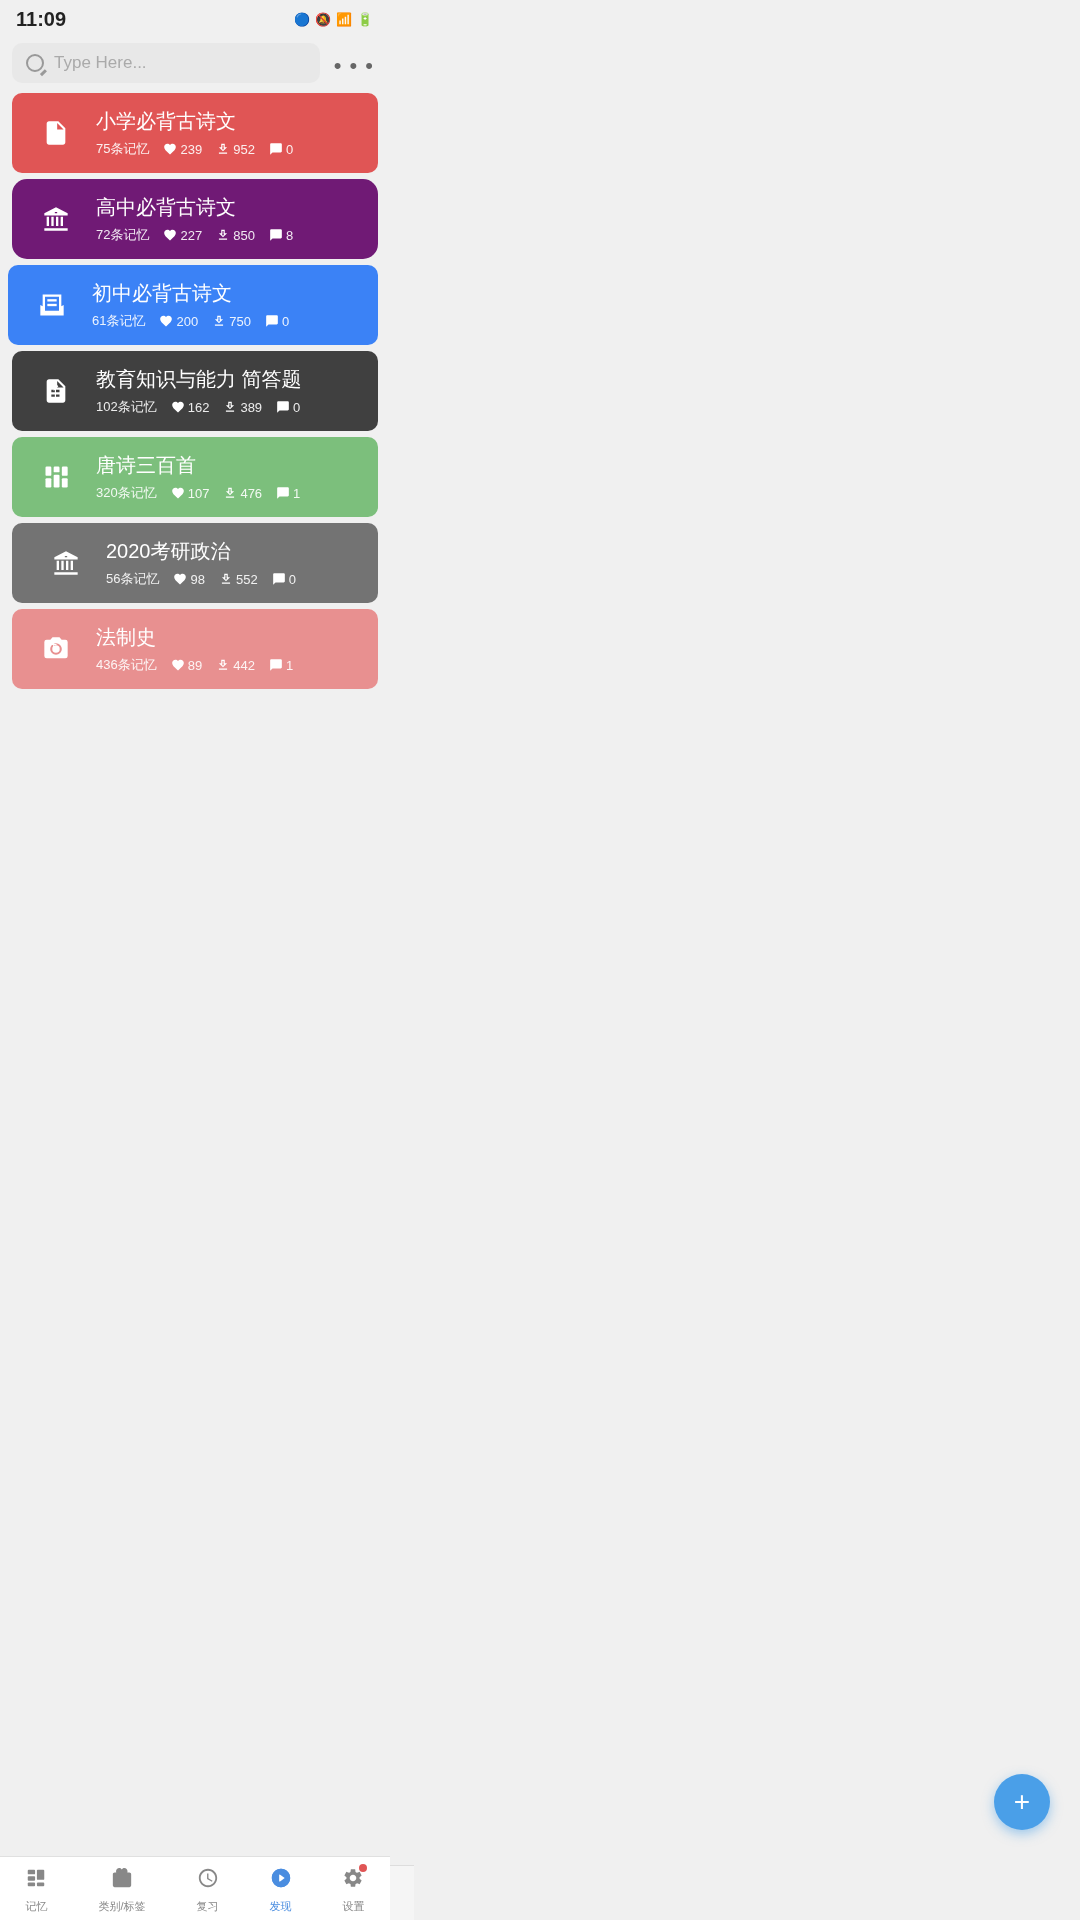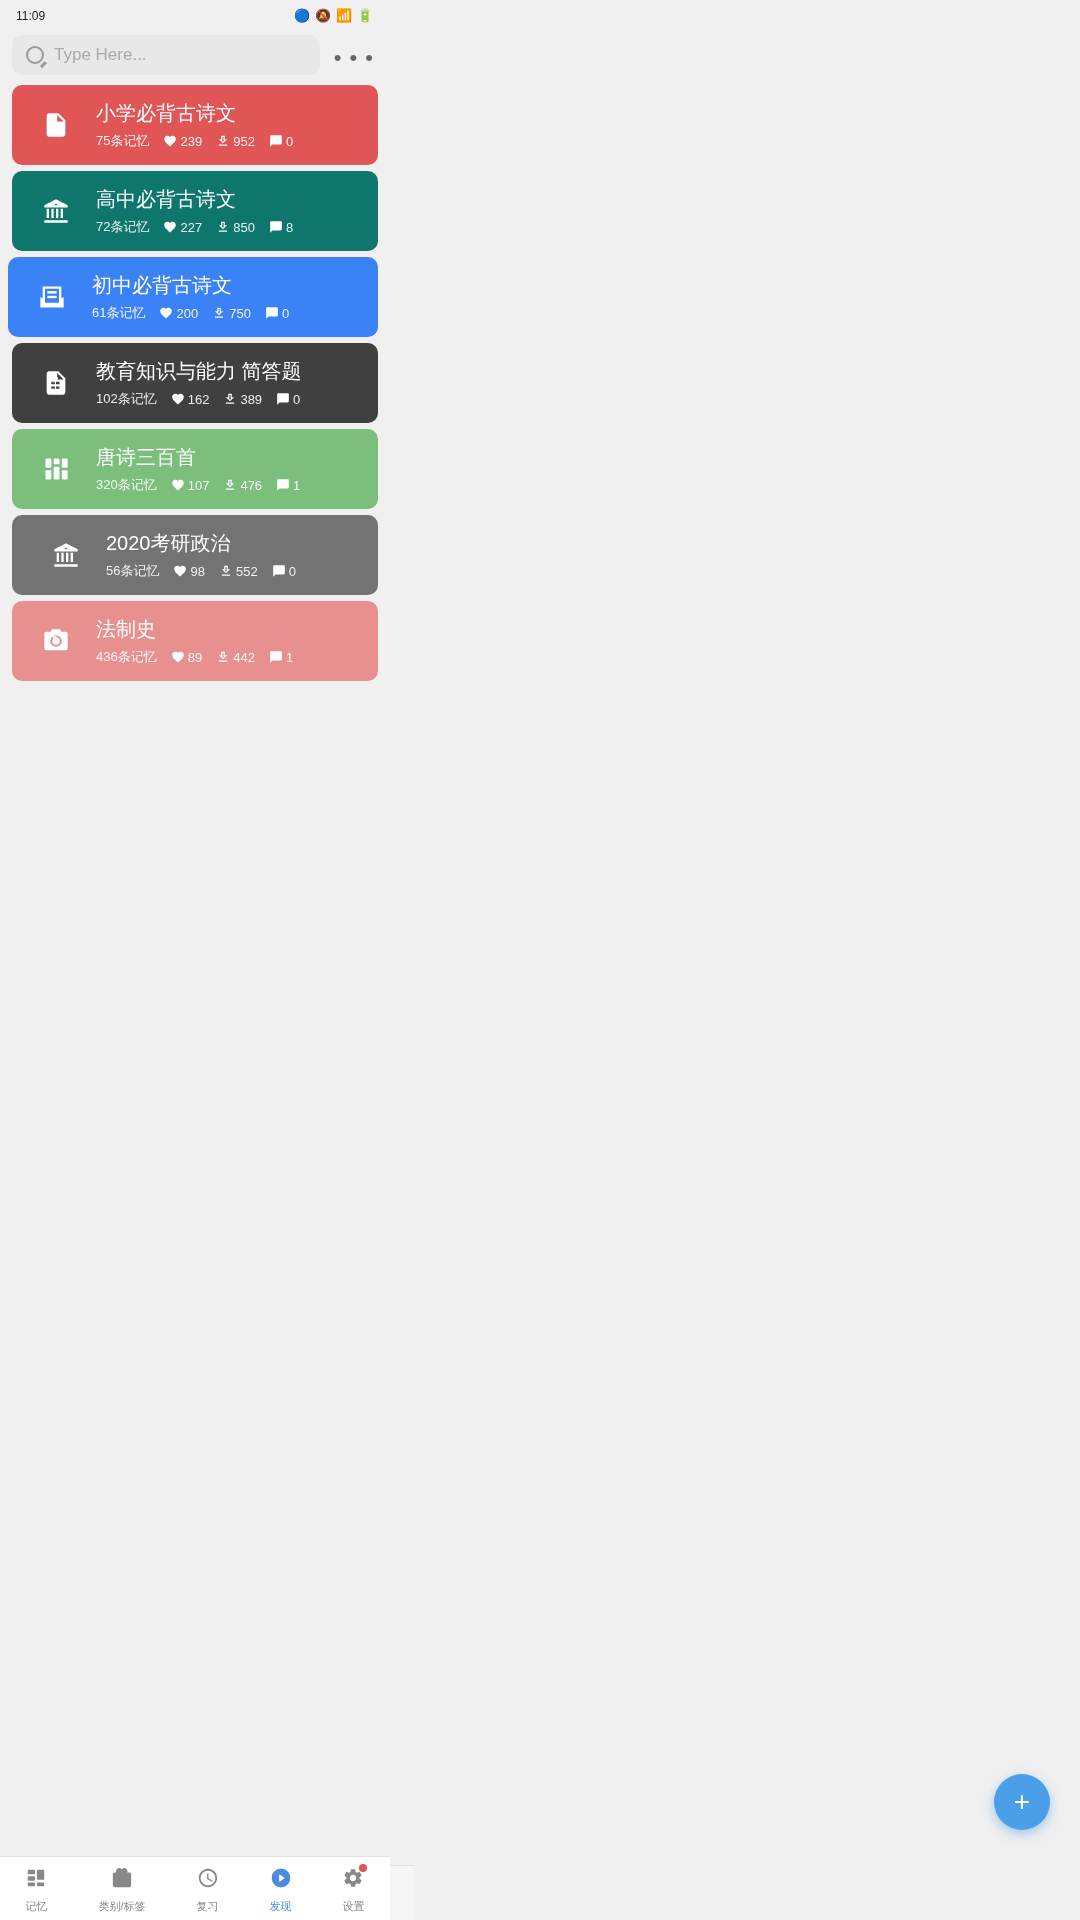--- a/index.html
+++ b/index.html
@@ -15,22 +15,22 @@
 
     
     .status-bar {
       display: flex;
       justify-content: space-between;
       align-items: center;
       padding: 8px 16px 6px;
       background: #f0f0f0;
     }
     .status-time {
-      font-size: 12px;
-      font-weight: 400;
+      font-size: 20px;
+      font-weight: 700;
       color: #222;
     }
     .status-icons {
       display: flex;
       align-items: center;
       gap: 5px;
       font-size: 13px;
       color: #222;
     }
 
@@ -128,21 +128,21 @@
     }
 
     .card-meta-item {
       display: flex;
       align-items: center;
       gap: 3px;
     }
 
     
     .card-red { background: #e05555; }
-    .card-yellow { background: #0f766e; }
+    .card-yellow { background: #701a75; border-radius: 15px; }
     .card-cyan { background: #3b82f6; margin-left: 8px; }
     .card-blue { background: #404040; }
     .card-green { background: #7cbf7c; }
     .card-darkred { background: #737373; padding-left: 28px; }
     .card-pink { background: #e89090; }
     .card-lavender { background: #a0a8d0; }
     .card-red2 { background: #e05555; }
 
     
     .bottom-nav {

